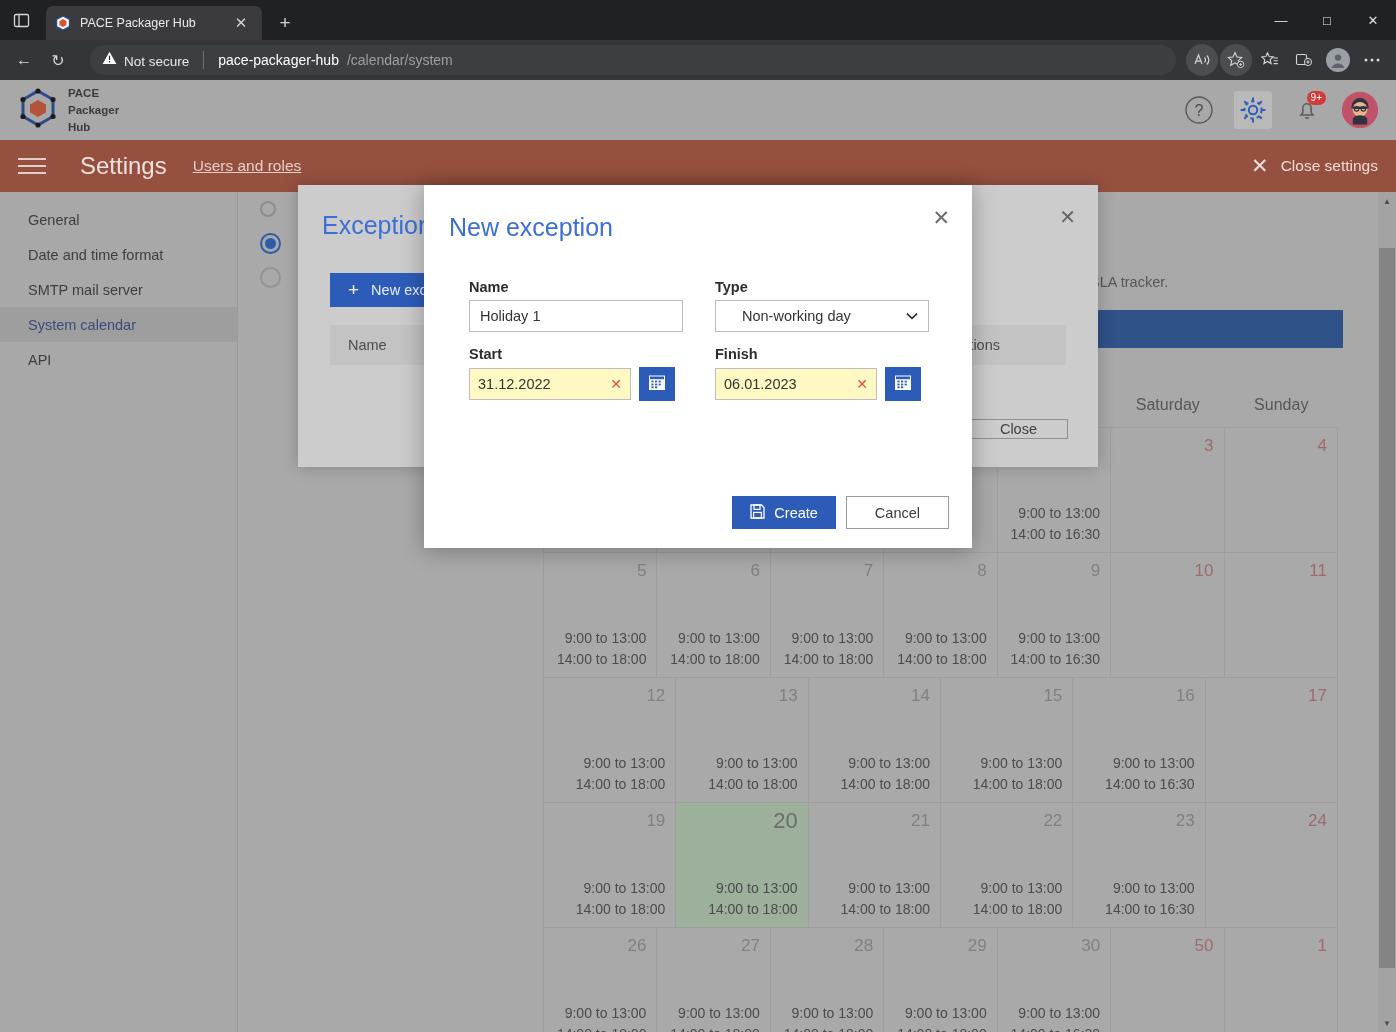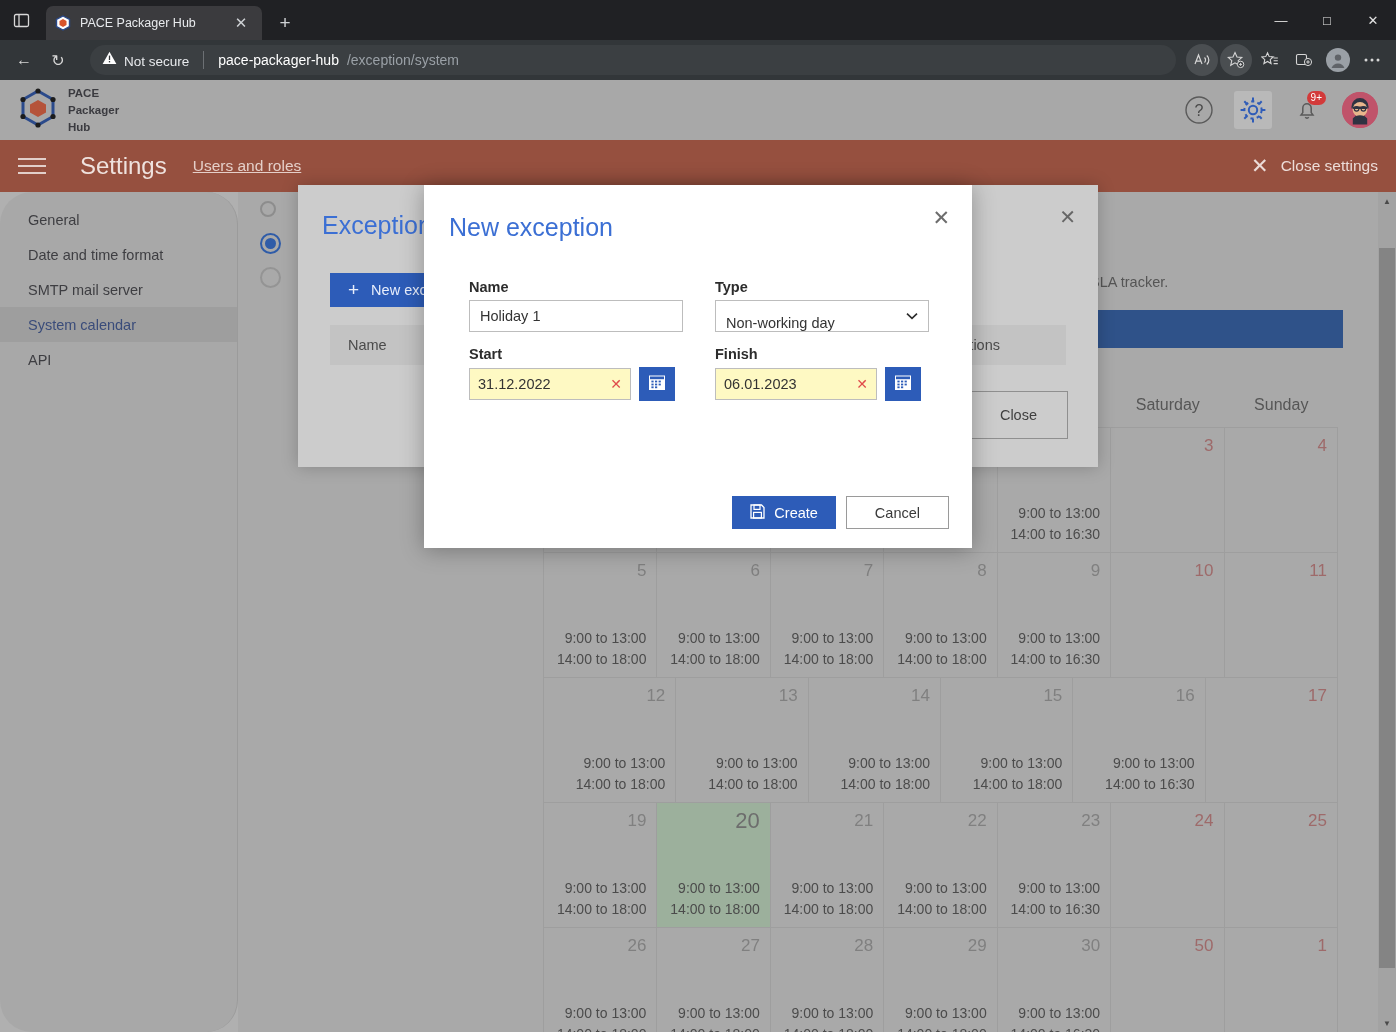--- a/index.html
+++ b/index.html
@@ -116,21 +116,20 @@
     margin-left: auto; display: flex; align-items: center; gap: 12px;
     color: #ecdcd8; font-size: 15.5px;
   }
   .close-x { font-size: 21px; font-weight: 300; }
 
   
   .sidebar {
     position: absolute; top: 112px; left: 0; width: 238px; height: 840px;
     background: #a8a8a8; border-right: 1px solid #9b9b9b;
     padding-top: 10px;
-    border-radius: 32px;
   }
   .side-item {
     height: 35px; display: flex; align-items: center; padding-left: 28px;
     font-size: 14.5px; color: #3e3e42;
   }
   .side-item.selected { background: #9e9e9e; color: #3a4c7a; }
 
   
   .content {
     position: absolute; top: 112px; left: 238px; width: 1158px; height: 840px;
@@ -214,21 +213,21 @@
   }
   .new-exc-plus { font-size: 19px; font-weight: 300; }
   .exc-table-head {
     position: absolute; left: 32px; top: 140px; width: 736px; height: 40px;
     background: #c3c3c3; display: flex; align-items: center;
   }
   .exc-th { font-size: 14.5px; color: #4b4b4b; }
   .exc-th.name { margin-left: 18px; }
   .exc-th.actions { margin-left: auto; margin-right: 66px; }
   .dlg-behind-close-btn {
-    position: absolute; right: 30px; bottom: 28px; height: 48px; padding: 0 30px;
+    position: absolute; right: 30px; bottom: 28px; height: 20px; padding: 0 30px;
     background: #cccccc; border: 1px solid #8f8f8f; color: #3f3f3f; font-size: 14.5px;
     display: flex; align-items: center;
   }
 
   
   .dlg-front {
     position: absolute; left: 424px; top: 105px; width: 548px; height: 363px;
     background: #ffffff; box-shadow: 0 2px 22px rgba(0,0,0,0.30);
   }
   .dlg-front .dlg-title {
@@ -242,21 +241,21 @@
     position: absolute; left: 45px; top: 94px; width: 462px;
     display: grid; grid-template-columns: 246px 216px; row-gap: 14px;
   }
   .field-label { font-size: 14.5px; color: #2c2c2c; margin-bottom: 5px; font-weight: 600; }
   .text-input {
     width: 214px; height: 32px; border: 1px solid #bdbdbd; background: #fff;
     display: flex; align-items: center; padding: 0 10px; font-size: 14.5px; color: #333;
   }
   .select-input {
     width: 214px; height: 32px; border: 1px solid #bdbdbd; background: #fff;
-    display: flex; align-items: flex-end; padding: 0 10px; font-size: 14.5px; color: #333;
+    display: flex; align-items: center; padding: 0 26px; font-size: 14.5px; color: #333;
     position: relative;
   }
   .select-caret {
     position: absolute; right: 10px; top: 50%; transform: translateY(-50%);
     color: #333; font-size: 11px;
   }
   .date-row { display: flex; align-items: center; gap: 8px; }
   .date-input {
     width: 162px; height: 32px; border: 1px solid #bdbdbd; background: #fef9c3;
     display: flex; align-items: center; padding: 0 8px; font-size: 14.5px; color: #333;
@@ -320,21 +319,21 @@
           <svg width="15" height="14" viewBox="0 0 15 14">
               <polygon points="7.5,0.8 14.4,13 0.6,13" fill="#ffffff"></polygon>
               <rect x="6.85" y="4.6" width="1.3" height="4.4" fill="#323639"></rect>
               <rect x="6.85" y="10" width="1.3" height="1.4" fill="#323639"></rect>
             </svg>
         </span>
         <span class="notsecure-text">Not secure</span>
       </span>
       <span class="omnibox-sep"></span>
       <span class="url-host">pace-packager-hub</span>
-      <span class="url-path">/exception/system</span>
+      <span class="url-path">/calendar/system</span>
     </div>
     <div class="toolbar-icons">
       <div class="tb-icon active-pill">
         <svg width="18" height="16" viewBox="0 0 18 16">
             <path d="M2 12 L5.5 3 L9 12 M3.2 9.2 H7.8" stroke="#d6d6d6" stroke-width="1.2" fill="none"></path>
             <path d="M11.5 5.5 a3.5 3.5 0 0 1 0 5" stroke="#d6d6d6" stroke-width="1.2" fill="none"></path>
             <path d="M13.8 3.5 a6 6 0 0 1 0 9" stroke="#d6d6d6" stroke-width="1.2" fill="none"></path>
           </svg>
       </div>
       <div class="tb-icon active-pill">
@@ -627,23 +626,20 @@
             </div>
             <div class="cal-cell">
               <div class="cal-daynum">23</div>
               <div class="cal-hours">
                 <div>9:00 to 13:00</div>
                 <div>14:00 to 16:30</div>
               </div>
             </div>
             <div class="cal-cell">
               <div class="cal-daynum weekend">24</div>
-            </div>
-            <div class="cal-cell">
-              <div class="cal-daynum weekend">25</div>
             </div>
           </div>
           <div class="cal-row">
             <div class="cal-cell">
               <div class="cal-daynum">26</div>
               <div class="cal-hours">
                 <div>9:00 to 13:00</div>
                 <div>14:00 to 18:00</div>
               </div>
             </div>

